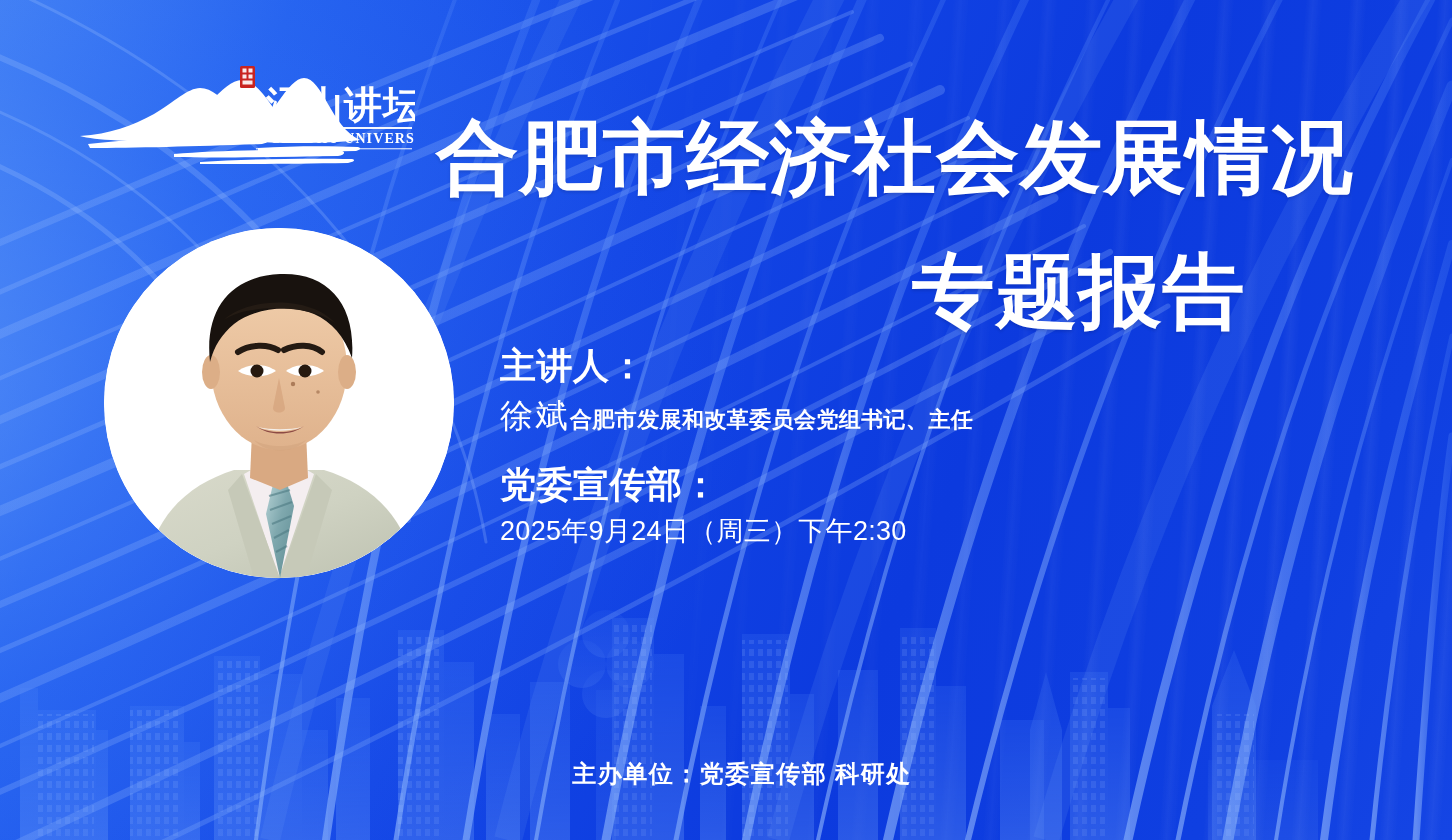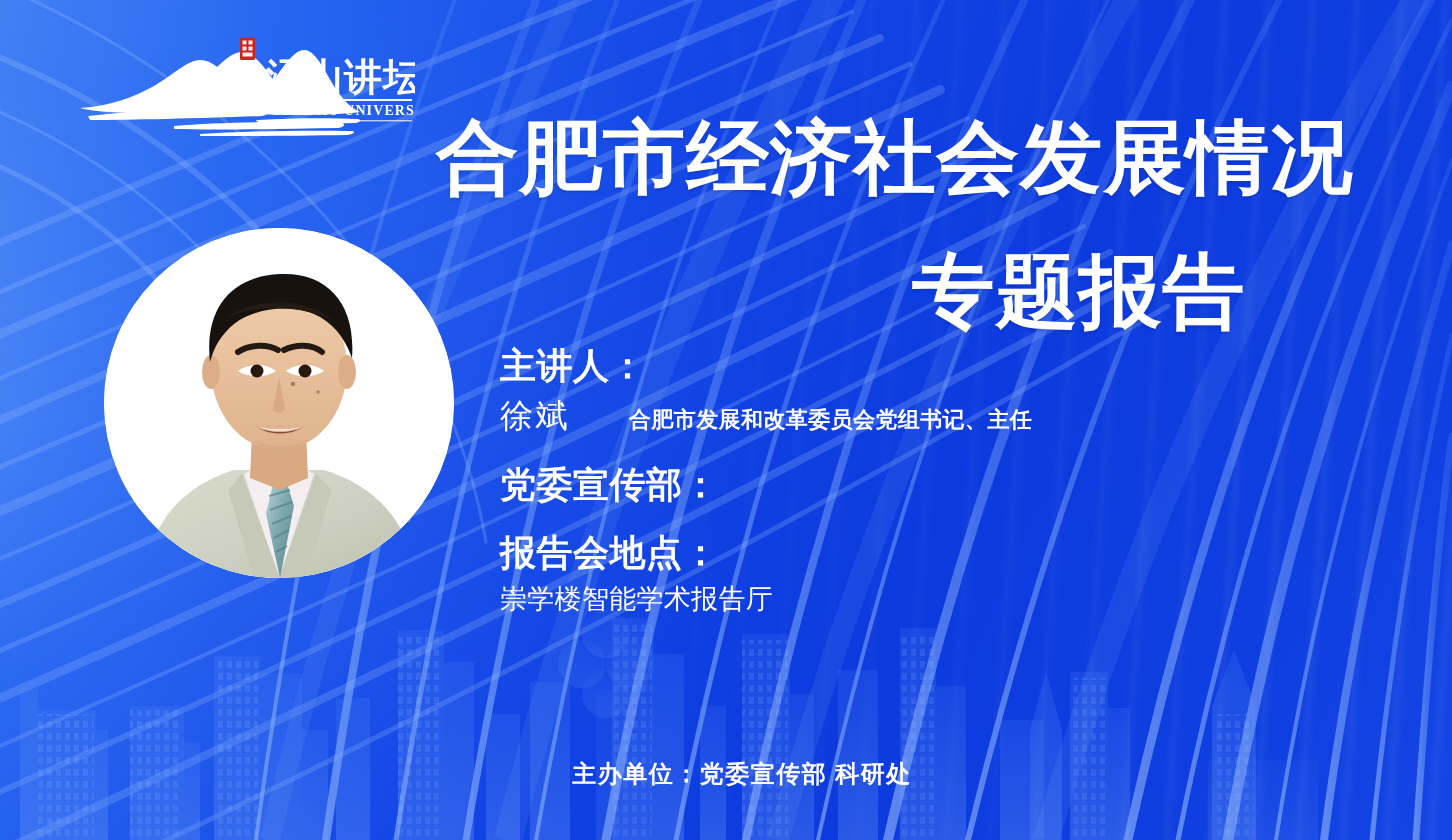--- a/index.html
+++ b/index.html
@@ -29,21 +29,21 @@
       rgba(255,255,255,0.00) 44px);
     opacity:.85;
     -webkit-mask-image:linear-gradient(to right, rgba(0,0,0,0) 40%, rgba(0,0,0,.55) 62%, rgba(0,0,0,1) 85%);
             mask-image:linear-gradient(to right, rgba(0,0,0,0) 40%, rgba(0,0,0,.55) 62%, rgba(0,0,0,1) 85%);
   }
 
   
   .skyline { position:absolute; left:0; bottom:0; width:1452px; height:230px; pointer-events:none; opacity:.50; }
 
   
-  .logo { position:absolute; left:70px; top:36px; width:345px; height:100px; }
+  .logo { position:absolute; left:70px; top:64px; width:345px; height:100px; }
   .logo svg { width:100%; height:100%; display:block; }
 
   
   .portrait {
     position:absolute; left:104px; top:228px;
     width:350px; height:350px; border-radius:50%;
     overflow:hidden; background:#ffffff;
   }
   .portrait svg { width:100%; height:100%; display:block; }
 
@@ -68,23 +68,23 @@
   
   .info { position:absolute; left:500px; top:344px; width:700px; color:#fff; }
   .lbl {
     font-size:36px; font-weight:800; line-height:1.22;
     letter-spacing:.5px; white-space:nowrap;
   }
   .val {
     font-size:27px; font-weight:400; line-height:1.25;
     letter-spacing:.3px; white-space:nowrap;
   }
-  .row-speaker { display:flex; align-items:baseline; gap:19px; margin-top:6px; }
+  .row-speaker { display:flex; align-items:baseline; gap:0; margin-top:6px; }
   .sp-name { font-size:33px; font-weight:400; letter-spacing:2px; }
-  .sp-title { font-size:22px; font-weight:700; letter-spacing:.4px;margin-left:40px; }
+  .sp-title { font-size:22px; font-weight:700; letter-spacing:.4px; }
   .blk { margin-top:24px; }
   .blk .val { margin-top:8px; }
 
   
   .footer {
     position:absolute; left:16px; top:758px; width:1452px;
     text-align:center; color:#fff;
     font-size:24px; font-weight:700; letter-spacing:1.5px;
   }
   .footer span { display:inline-block; }
@@ -346,25 +346,22 @@
 
     <div class="lbl">主讲人：</div>
 
     <div class="row-speaker">
       <span class="sp-name">徐斌</span>
       <span class="sp-title">合肥市发展和改革委员会党组书记、主任</span>
     </div>
 
     <div class="blk">
       <div class="lbl">党委宣传部：</div>
+      <div class="val">2025年9月24日（周三）下午2:30</div>
     </div>
 
-    <div class="blk">
-      <div class="lbl">报告会地点：</div>
-      <div class="val">崇学楼智能学术报告厅</div>
-    </div>
   </div>
 
   <div class="footer">
     <span>主办单位：党委宣传部  科研处</span>
   </div>
 
 </div>
 
 </body></html>

